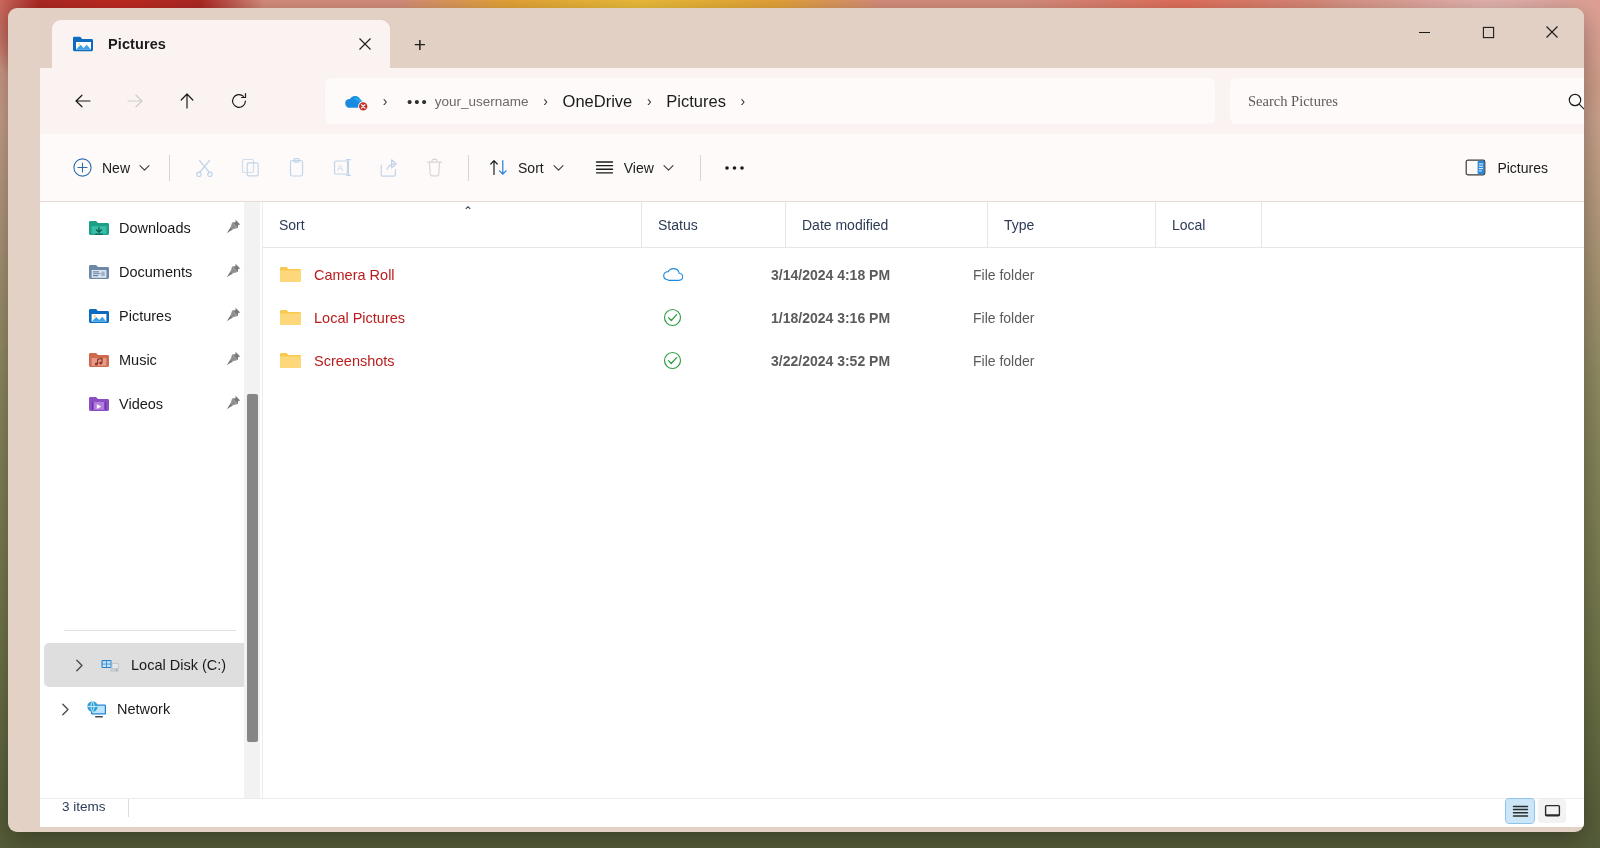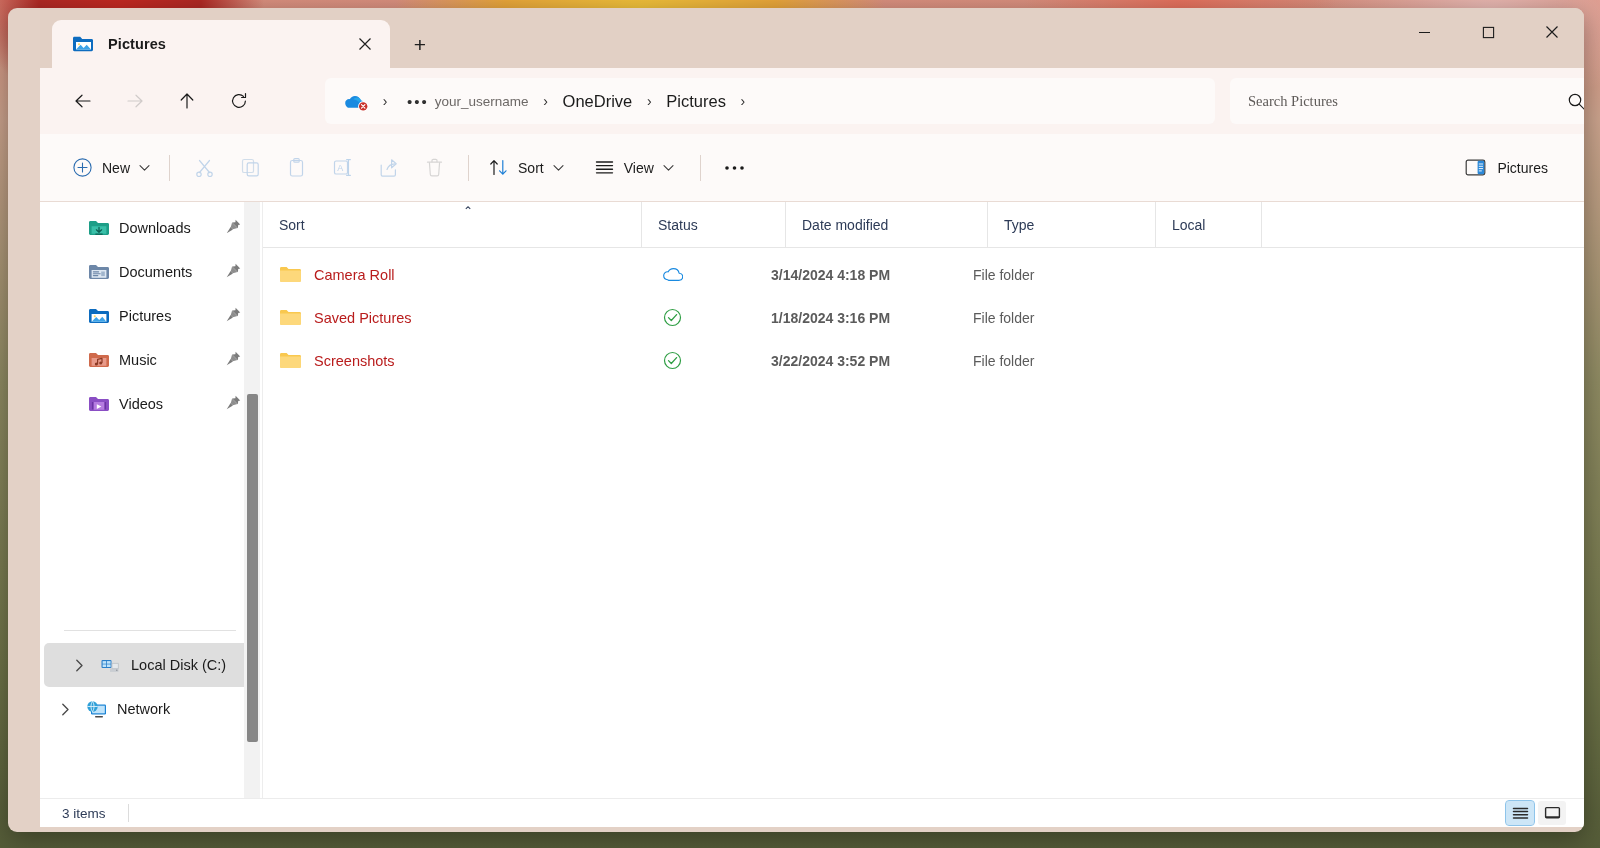--- a/index.html
+++ b/index.html
@@ -304,21 +304,20 @@
   .fname { font-size: 14.5px; color: #b91c1c; }
   .fmeta { font-size: 14px; color: #5b5b5b; }
 
   
   #statusbar {
     position: relative;
     height: 29px;
     background: #ffffff;
     border-top: 1px solid #ececec;
     display: flex;
-    align-items: center;
     padding-left: 22px;
   }
   #item-count { font-size: 13.5px; color: #2d3b57; }
   #count-div { width:1px; height:18px; background:#dcdcdc; margin-left:22px; }
   #viewtoggles {
     position: absolute;
     right: 18px;
     display: flex; gap: 4px;
   }
   .vt {
@@ -709,21 +708,21 @@
             <span class="fmeta"></span>
           </div>
         </div>
 
         <div class="row">
           <div class="cell cell-name">
             <svg class="folder-icon" viewBox="0 0 22 19">
               <path d="M1 3.4c0-.7.6-1.3 1.3-1.3h5.3l1.9 2h11.2c.7 0 1.3.6 1.3 1.3v10.2c0 .7-.6 1.3-1.3 1.3H2.3c-.7 0-1.3-.6-1.3-1.3z" fill="#f9c84f"></path>
               <path d="M1 5.5h20.9v10.1c0 .7-.6 1.3-1.3 1.3H2.3c-.7 0-1.3-.6-1.3-1.3z" fill="#fdd87b"></path>
             </svg>
-            <span class="fname">Saved Pictures</span>
+            <span class="fname">Local Pictures</span>
           </div>
           <div class="cell cell-status">
             <svg width="19" height="19" viewBox="0 0 19 19">
               <circle cx="9.5" cy="9.5" r="8" fill="none" stroke="#2f9e44" stroke-width="1.2"></circle>
               <path d="M5.5 9.6l2.8 2.9 5.3-5.9" stroke="#2f9e44" stroke-width="1.3" fill="none" stroke-linecap="round" stroke-linejoin="round"></path>
             </svg>
           </div>
           <div class="cell cell-date">
             <span class="fmeta">1/18/2024 3:16 PM</span>
           </div>

